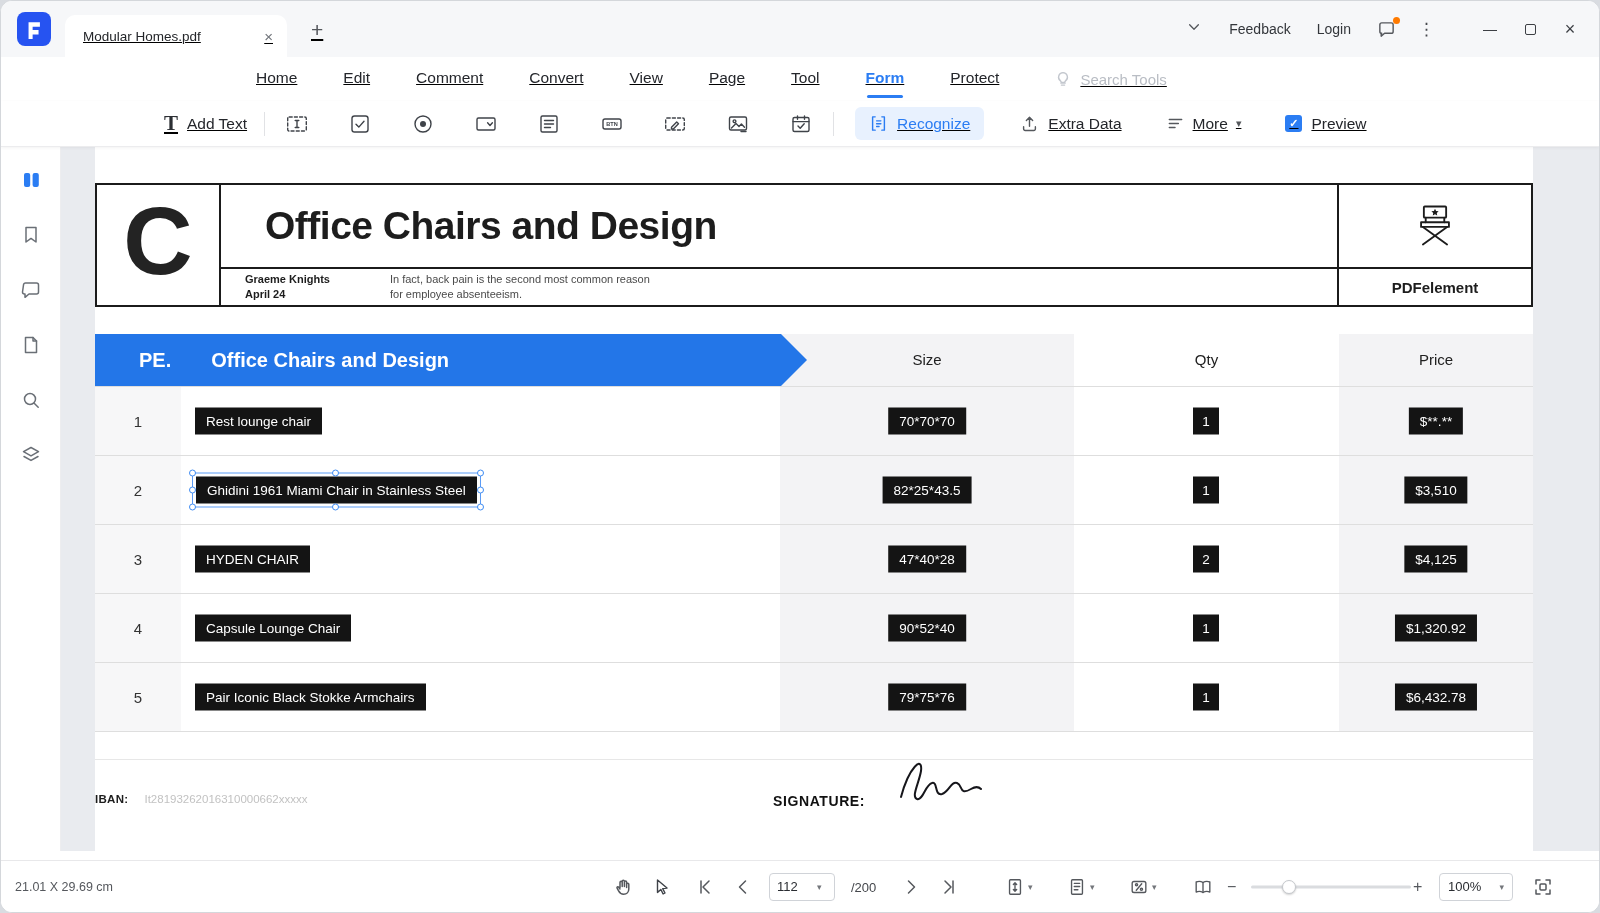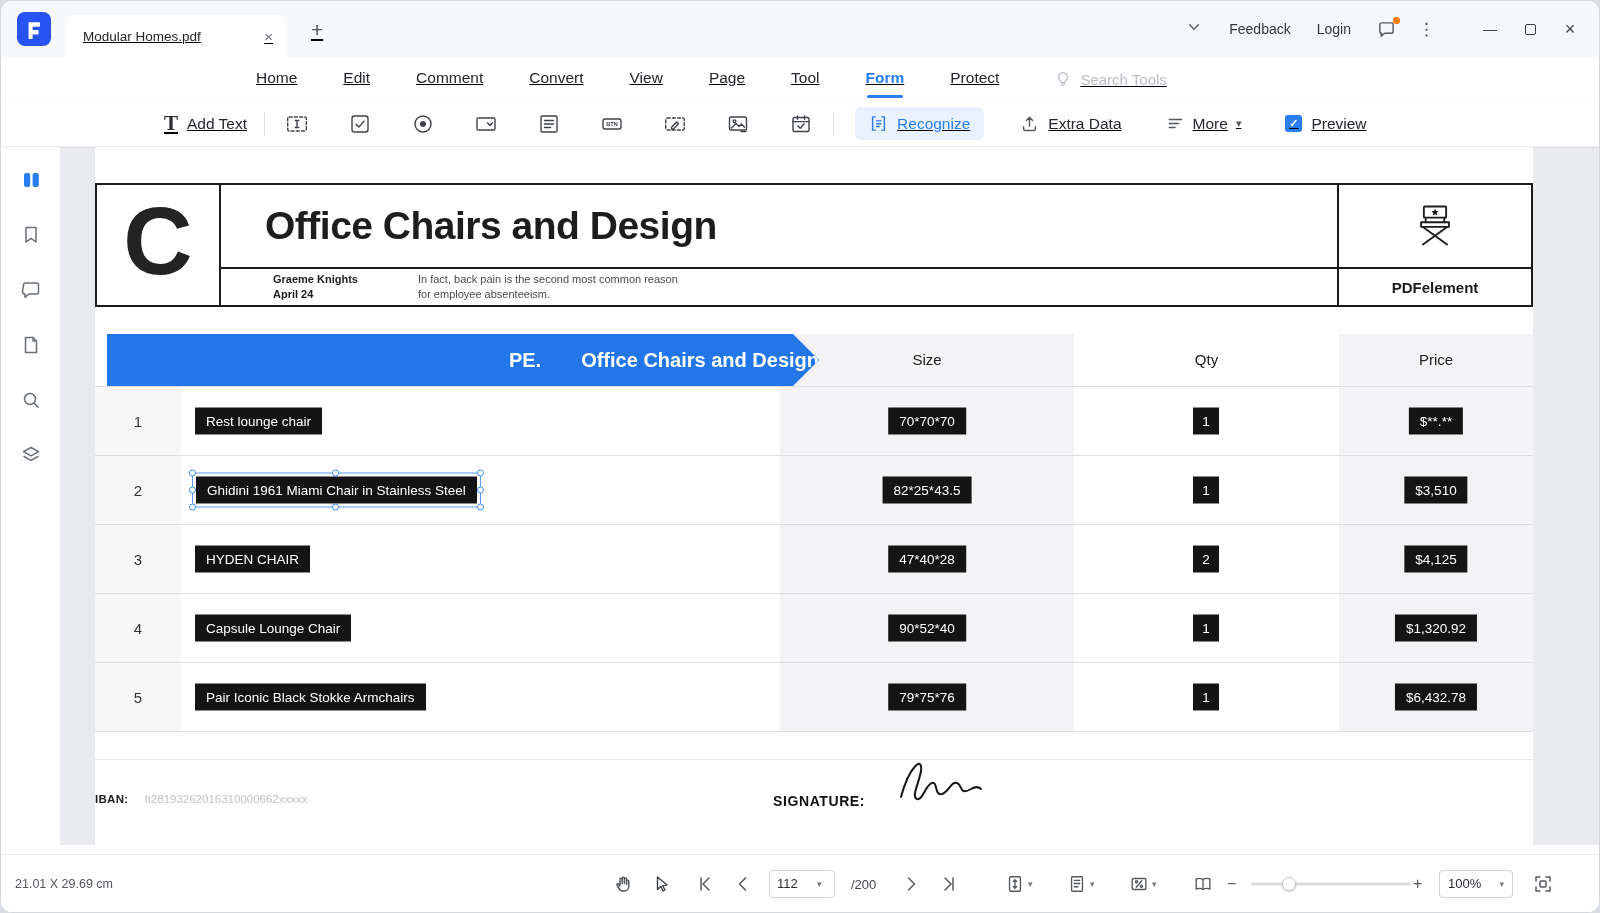--- a/index.html
+++ b/index.html
@@ -65,34 +65,34 @@
   .page > div, .page > span { position:absolute; }
 
   
   .doc-header { left:0; top:36px; width:1438px; height:124px; border:2px solid #1b1b1b; display:flex; }
   .hc-logo { width:124px; border-right:2px solid #1b1b1b; display:flex; align-items:center; justify-content:center;
              font-size:96px; font-weight:800; color:#232323; line-height:1; padding-bottom:8px; }
   .hc-main { flex:1; display:flex; flex-direction:column; min-width:0; }
   .hc-title { flex:1; display:flex; align-items:center; padding-left:44px; font-size:39px; font-weight:800;
               color:#1d1d1d; letter-spacing:-.5px; white-space:nowrap; }
   .hc-sub { height:38px; border-top:2px solid #1b1b1b; display:flex; align-items:center; }
-  .hc-author { margin-left:52px; font-size:11px; font-weight:700; color:#1d1d1d; line-height:1.35; }
+  .hc-author { margin-left:24px; font-size:11px; font-weight:700; color:#1d1d1d; line-height:1.35; }
   .hc-note { margin-left:60px; font-size:11px; color:#4a4a4a; line-height:1.35; }
   .hc-right { width:194px; border-left:2px solid #1b1b1b; display:flex; flex-direction:column; }
   .hc-chair { flex:1; display:flex; align-items:center; justify-content:center; }
   .hc-brand { height:38px; border-top:2px solid #1b1b1b; display:flex; align-items:center; justify-content:center;
               font-size:15px; font-weight:700; color:#1d1d1d; }
 
   
   .band { background:#f3f3f5; }
   .band-size { left:685px; top:187px; width:294px; height:398px; }
   .band-price { left:1244px; top:187px; width:194px; height:398px; }
   .band-num { left:0; top:239px; width:86px; height:346px; background:#f7f7f8; }
-  .banner { left:12px; top:187px; width:712px; height:52px; background:#2376e8; color:#fff; display:flex; align-items:center;
-            clip-path:polygon(0 0, calc(100% - 26px) 0, 100% 50%, calc(100% - 26px) 100%, 0 100%);justify-content:flex-end; }
+  .banner { left:0; top:187px; width:712px; height:52px; background:#2376e8; color:#fff; display:flex; align-items:center;
+            clip-path:polygon(0 0, calc(100% - 26px) 0, 100% 50%, calc(100% - 26px) 100%, 0 100%); }
   .banner-code { margin-left:44px; font-size:20px; font-weight:700; }
   .banner-title { margin-left:40px; font-size:20px; font-weight:700; white-space:nowrap; }
   .colhead { top:187px; height:52px; line-height:52px; text-align:center; font-size:15px; color:#202020; font-weight:500; }
   .col-size { left:685px; width:294px; }
   .col-qty { left:979px; width:265px; }
   .col-price { left:1244px; width:194px; }
   .rows { left:0; top:239px; width:1438px; border-top:1px solid #dedede; }
   .row { height:69px; position:relative; border-bottom:1px solid #dedede; }
   .row-num { position:absolute; left:0; top:0; width:86px; height:100%; display:flex; align-items:center;
              justify-content:center; font-size:15px; color:#333; }
@@ -111,21 +111,21 @@
 
   
   .foot-line { left:0; top:612px; width:1438px; height:1px; background:#e7e7e7; }
   .iban { left:0; top:646px; font-size:11.5px; white-space:nowrap; }
   .iban b { color:#1d1d1d; letter-spacing:.3px; }
   .iban span { color:#c2c2c2; margin-left:16px; }
   .sig-label { left:678px; top:646px; font-size:14px; font-weight:700; color:#111; letter-spacing:.6px; }
   .sig-svg { left:796px; top:604px; }
 
   
-  .statusbar { height:58px; border-top:1px solid #e8e8ea; background:#fff; position:relative; flex-shrink:0; z-index:3;margin-top:9px; }
+  .statusbar { height:52px; border-top:1px solid #e8e8ea; background:#fff; position:relative; flex-shrink:0; z-index:3;margin-top:9px; }
   .statusbar > * { position:absolute; top:50%; transform:translateY(-50%); }
   .sb-text { font-size:12.5px; color:#55585d; white-space:nowrap; }
   .sb-dims { left:14px; }
   .sb-icon { display:flex; align-items:center; justify-content:center; width:28px; height:28px; }
   .sb-icon svg { width:20px; height:20px; }
   .sb-hand { left:608px; } .sb-pointer { left:646px; }
   .sb-first { left:690px; } .sb-prev { left:728px; }
   .sb-pagebox { left:768px; width:66px; height:28px; border:1px solid #d0d3d8; border-radius:4px; display:flex;
                 align-items:center; padding:0 7px; gap:6px; background:#fff; }
   .sb-pagebox input { border:none; outline:none; width:34px; font-size:13px; color:#2a2d32; font-family:inherit; }

